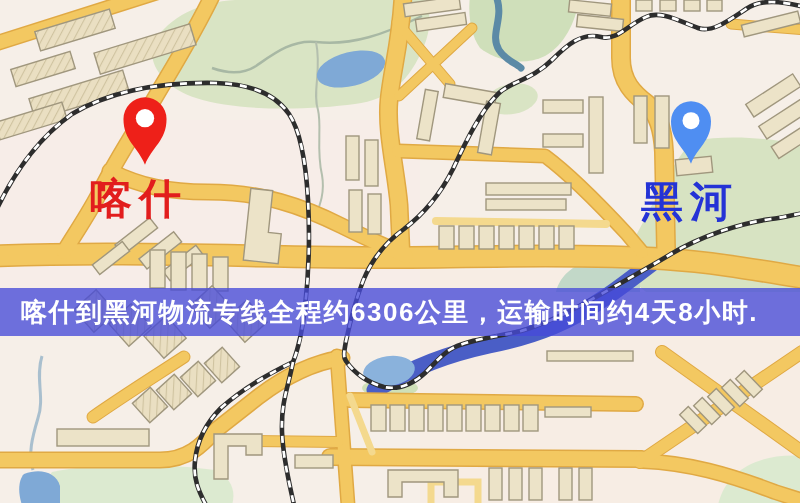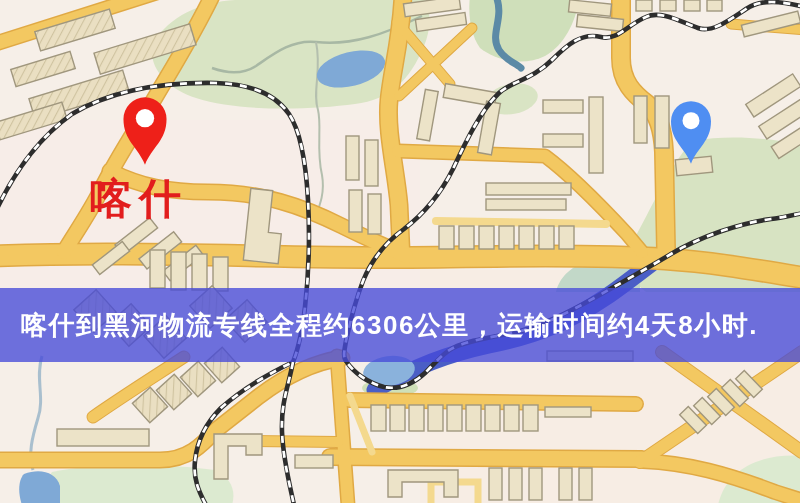--- a/index.html
+++ b/index.html
@@ -13,21 +13,21 @@
   .green{stroke:none;}
   .road-casing use{stroke:#e0a944;fill:none;stroke-linecap:round;stroke-linejoin:round;}
   .road-fill use{stroke:#f3c861;fill:none;stroke-linecap:round;stroke-linejoin:round;}
   .road-thin{stroke:#f4d98e;fill:none;stroke-linecap:round;}
   .rail-base use{stroke:#2d2d2d;fill:none;stroke-width:4.6;stroke-linecap:round;}
   .rail-dash use{stroke:#ffffff;fill:none;stroke-width:2.7;stroke-dasharray:7 8;stroke-linecap:butt;}
   .bld{fill:#ece3c8;stroke:#a0977e;stroke-width:1.4;}
   .bld-h{fill:url(#hatch);stroke:#a0977e;stroke-width:1.4;}
   
   .banner{
-    position:absolute;left:0;top:288px;width:800px;height:74px;
+    position:absolute;left:0;top:288px;width:800px;height:48px;
     background:rgba(70,74,216,0.78);
     display:flex;align-items:center;z-index:30;
   }
   .banner span{
     color:#ffffff;font-size:26px;font-weight:600;letter-spacing:1.5px;
     padding-left:21px;white-space:nowrap;
   }
   
   .pin{position:absolute;z-index:20;}
   .pin-red{left:118px;top:96px;width:54px;height:70px;}
@@ -259,14 +259,15 @@
     </svg>
   </div>
   <div class="city-label label-kashgar">喀什</div>
 
   <div class="pin pin-blue">
     <svg width="50" height="65" viewBox="0 0 40 52">
       <path d="M20,51 C15,38 4,33 4,17 A16,16 0 1 1 36,17 C36,33 25,38 20,51 Z" fill="#4f8ef2"></path>
       <circle cx="20" cy="16.5" r="6.8" fill="#ffffff"></circle>
     </svg>
   </div>
+  <div class="city-label label-heihe">黑河</div>
 
 </div>
 
 </body></html>

